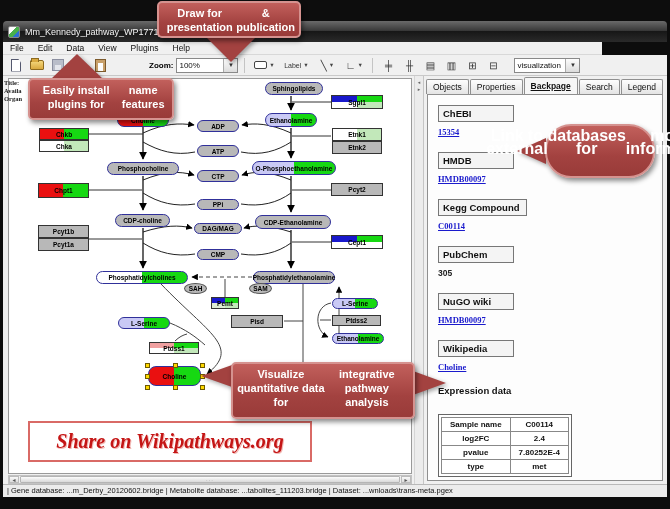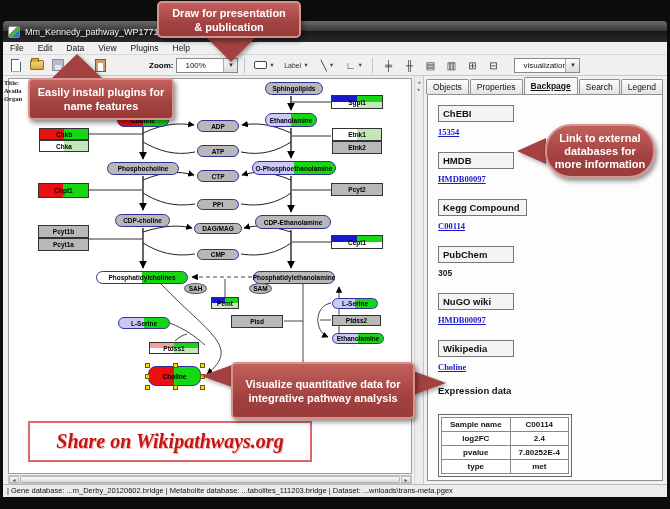--- a/index.html
+++ b/index.html
@@ -7,21 +7,21 @@
     font-family:"Liberation Sans", sans-serif; position:relative; }
   .abs { position:absolute; }
 
   
   .titlebar { left:3px; top:21px; width:664px; height:21px;
     background:linear-gradient(#6a6a6a,#3a3a3a 45%,#171717 50%,#2a2a2a);
     border-radius:4px 4px 0 0; display:flex; align-items:center; padding:0 5px;
     color:#f4f4f4; font-size:9px; }
   .app-icon { width:12px; height:12px; margin-right:5px; border:1px solid #888;
     background:linear-gradient(135deg,#fdfdfd 40%,#49b04a 40% 70%,#2d6fd0 70%); border-radius:2px; }
-  .menubar { left:3px; top:42px; width:664px; height:13px; background:#f0f0f0;
+  .menubar { left:3px; top:42px; width:599px; height:13px; background:#f0f0f0;
     border-bottom:1px solid #d8d8d8; display:flex; align-items:center; font-size:8.5px; color:#111; }
   .menu-item { padding:0 7px; height:13px; line-height:13px; }
   .toolbar { left:3px; top:55px; width:664px; height:21px; background:#f0f0f0;
     border-bottom:1px solid #c9c9c9; display:flex; align-items:center; gap:3px; padding:0 4px; font-size:8px; }
   .tbtn { width:18px; height:17px; display:flex; align-items:center; justify-content:center;
     border:1px solid transparent; border-radius:2px; color:#333; font-size:10px; }
   .tsep { width:1px; height:15px; background:#c4c4c4; margin:0 3px; }
   .icon-page { width:10px; height:13px; background:#fff; border:1px solid #54586e;
     clip-path:polygon(0 0,70% 0,100% 30%,100% 100%,0 100%); }
   .icon-folder { width:14px; height:10px; background:linear-gradient(#f4d77c,#d9a93f);
@@ -29,21 +29,21 @@
   .icon-folder::before { content:""; position:absolute; left:0; top:-3px; width:6px; height:3px;
     background:#d9a93f; border:1px solid #8d6a1f; border-bottom:none; }
   .icon-floppy { width:12px; height:12px; background:#b9bdc9; border:1px solid #8b8fa0; position:relative; }
   .icon-floppy::before { content:""; position:absolute; left:2px; top:5px; width:6px; height:5px; background:#e4e6ec; }
   .icon-copy { width:8px; height:10px; background:#fff; border:1px solid #5a6; box-shadow:3px 2px 0 -1px #fff,3px 2px 0 0 #5a6; margin-right:3px; }
   .icon-paste { width:11px; height:13px; background:#c8a06a; border:1px solid #7c5a2c; position:relative; }
   .icon-paste::before { content:""; position:absolute; left:2px; top:3px; width:5px; height:8px; background:#fdfdfd; }
   .mini-node { width:13px; height:8px; border:1px solid #444; border-radius:2px; background:#fff; }
   .combo { height:15px; background:#fff; border:1px solid #898989; display:flex; align-items:center;
     font-size:8px; color:#111; }
-  .combo .val { padding:0 8px; flex:1; white-space:nowrap; overflow:hidden; }
+  .combo .val { padding:0 2px; flex:1; white-space:nowrap; overflow:hidden; }
   .combo .drop { width:14px; height:100%; border-left:1px solid #aaa;
     background:linear-gradient(#fcfcfc,#dcdcdc); display:flex; align-items:center; justify-content:center; font-size:6px; color:#333; }
   .combo .drop::after { content:"▼"; }
   .drop-mini { font-size:5.5px; color:#444; margin-left:2px; }
   .drop-mini::after { content:"▼"; }
 
   
   .main { left:3px; top:76px; width:664px; height:408px; background:#f0f0f0; }
   .side-info { left:4px; top:79px; width:25px; font-family:"Liberation Serif",serif;
     font-size:6.5px; font-weight:bold; color:#222; line-height:8px; overflow:hidden; white-space:nowrap; z-index:3; }
@@ -87,21 +87,21 @@
 
   
   .statusbar { left:3px; top:484px; width:664px; height:13px; background:#ececec;
     border-top:1px solid #b9b9b9; font-size:7.5px; color:#111; line-height:12px; padding-left:4px;
     white-space:nowrap; overflow:hidden; }
 
   
   .callout { position:absolute; background:linear-gradient(#c2605c,#a34240 60%,#993b39);
     border:2px solid #d5928f; border-radius:5px; box-shadow:2px 3px 5px rgba(0,0,0,.45);
     color:#fff; font-weight:bold; font-size:11px; line-height:14px; text-align:center;
-    display:flex; flex-direction:column; justify-content:center; z-index:60; padding:3px 4px; }
+    display:flex; flex-direction:row; justify-content:center; z-index:60; padding:3px 4px; }
   .tri { position:absolute; width:0; height:0; z-index:59; filter:drop-shadow(2px 2px 2px rgba(0,0,0,.35)); }
   .share-box { left:28px; top:421px; width:284px; height:41px; background:#fff; border:2px solid #d96a66;
     display:flex; align-items:center; justify-content:center; z-index:55;
     font-family:"Liberation Serif", serif; font-style:italic; font-weight:bold; font-size:20px;
     color:#c41515; text-shadow:1px 1px 0 #f2b8b4; }
 </style>
 </head>
 <body>
 
 <div class="abs titlebar">
@@ -414,21 +414,21 @@
 </div>
 <div class="tri" style="left:206px; top:37px; border-left:25px solid transparent; border-right:25px solid transparent; border-top:25px solid #a34240;"></div>
 
 <div class="tri" style="left:51px; top:54px; border-left:26px solid transparent; border-right:26px solid transparent; border-bottom:25px solid #a34240;"></div>
 <div class="callout" style="left:28px; top:78px; width:146px; height:42px;">
   <span>Easily install plugins for</span>
   <span>name features</span>
 </div>
 
 <div class="tri" style="left:517px; top:138px; border-top:13px solid transparent; border-bottom:13px solid transparent; border-right:29px solid #a34240;"></div>
-<div class="callout" style="left:545px; top:124px; width:110px; height:54px; font-size:11px; line-height:13px;border-radius:26px;">
+<div class="callout" style="left:545px; top:124px; width:110px; height:54px; font-size:16px; line-height:13px;border-radius:26px;">
   <span>Link to external</span>
   <span>databases for</span>
   <span>more information</span>
 </div>
 
 <div class="tri" style="left:201px; top:365px; border-top:11px solid transparent; border-bottom:11px solid transparent; border-right:31px solid #a34240;"></div>
 <div class="callout" style="left:231px; top:362px; width:184px; height:57px;">
   <span>Visualize quantitative data for</span>
   <span>integrative pathway analysis</span>
 </div>

